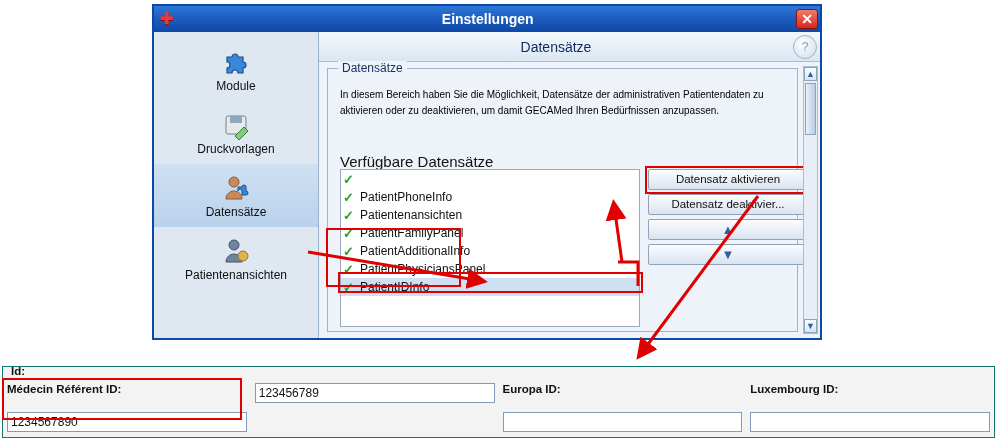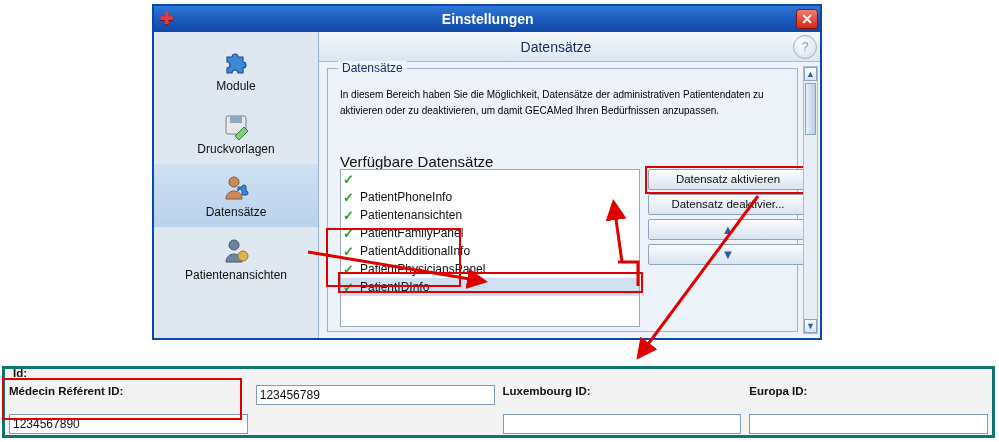--- a/index.html
+++ b/index.html
@@ -298,21 +298,21 @@
     box-sizing: border-box;
   }
 
   
   .idpanel {
     position: absolute;
     left: 2px;
     top: 366px;
     width: 993px;
     height: 72px;
-    border: 3px solid #0f766e;
+    border: 1px solid #0f766e;
     background: #f3f3f3;
     box-sizing: border-box;
   }
   .idpanel-title {
     position: absolute;
     left: 8px;
     top: -2px;
     font-size: 11.5px;
     font-weight: bold;
     color: #111;
@@ -495,26 +495,26 @@
       <div class="field">
         <span class="field-label">Médecin Référent ID:</span>
         <input class="field-input" type="text" value="1234567890" style="">
       </div>
 
       <div class="field">
         <input class="field-input" type="text" value="123456789" style="">
       </div>
 
       <div class="field">
-        <span class="field-label">Luxembourg ID:</span>
+        <span class="field-label">Europa ID:</span>
         <input class="field-input" type="text" value="" style="">
       </div>
 
       <div class="field">
-        <span class="field-label">Europa ID:</span>
+        <span class="field-label">Luxembourg ID:</span>
         <input class="field-input" type="text" value="" style="">
       </div>
     </div>
   </div>
   <div class="hl-field"></div>
 
   <svg class="arrow-layer">
     <defs>
       <marker id="ah" markerWidth="7" markerHeight="7" refX="5" refY="3.5" orient="auto">
         <polygon points="0 0, 7 3.5, 0 7" fill="#e00000"></polygon>

